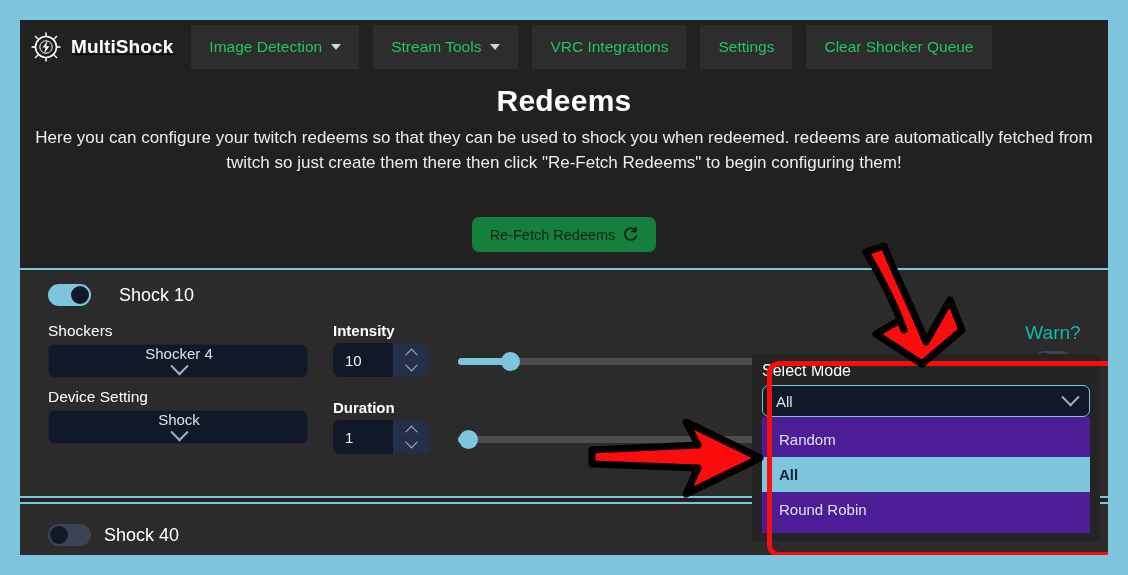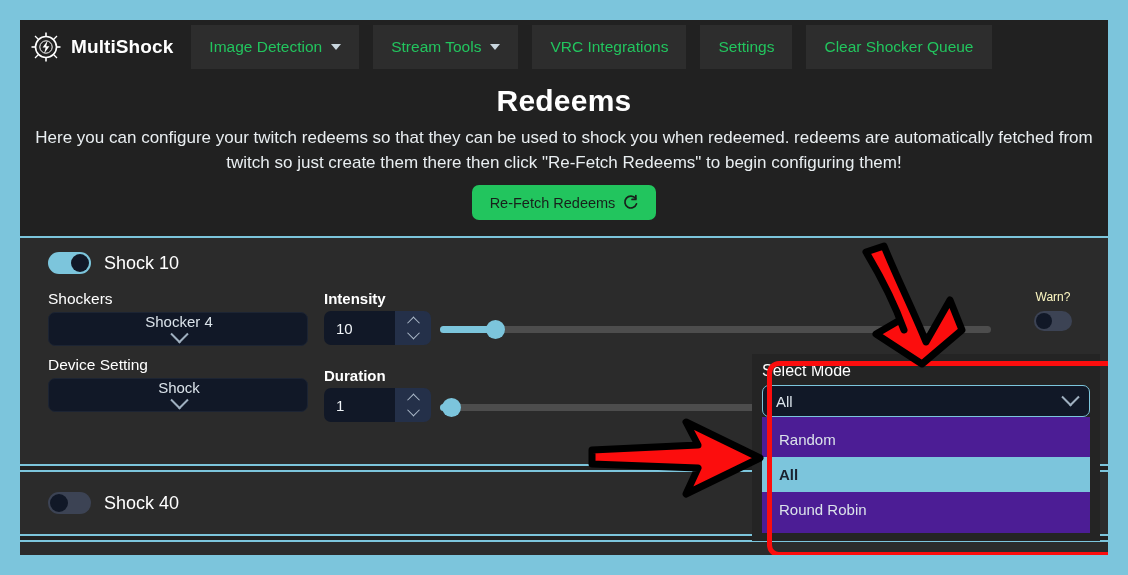--- a/index.html
+++ b/index.html
@@ -25,20 +25,21 @@
     display: flex;
     align-items: center;
     padding-left: 2px;
     position: relative;
   }
   .brand {
     display: flex; align-items: center;
     gap: 9px;
     padding: 0 18px 0 8px;
     height: 54px;
+    text-decoration: underline;
   }
   .brand-logo { width: 32px; height: 32px; display: block; }
   .brand-name {
     color: #ffffff;
     font-size: 19px;
     font-weight: bold;
     letter-spacing: .1px;
   }
   .nav-btn {
     background: #2d2d2d;
@@ -76,43 +77,44 @@
   }
   .page-desc {
     color: #e9eef1;
     font-size: 17px;
     line-height: 1.45;
     max-width: 1075px;
     margin: 0 auto;
   }
   .refetch-wrap { margin-top: 10px; }
   .refetch-btn {
-    background: #22c55e;
+    background: #15803d;
     color: #18201b;
     border: none;
     border-radius: 7px;
     font-size: 14.5px;
     font-family: "Liberation Sans", sans-serif;
     padding: 9px 17px 9px 18px;
     display: inline-flex;
     align-items: center;
     gap: 7px;
     cursor: pointer;
+    margin-top: 32px;
   }
 
   
   .panel-stack { position: relative; }
   .divider { height: 2px; background: #7cc5dc; }
   .panel {
     background: #2b2b2b;
     position: relative;
   }
   .panel-head {
     display: flex; align-items: center;
-    gap: 13px;
+    gap: 28px;
     padding: 14px 0 0 28px;
   }
   .panel-title {
     color: #ffffff;
     font-size: 18px;
   }
 
   
   .toggle {
     width: 43px; height: 22px;
@@ -131,21 +133,21 @@
     background: #111827;
   }
   .toggle.on .knob { left: 23px; }
   .toggle.small { width: 38px; height: 20px; border-radius: 10px; }
   .toggle.small .knob { width: 16px; height: 16px; }
 
   
   .panel-body {
     display: flex;
     padding: 16px 0 18px 28px;
-    gap: 7px;
+    gap: 16px;
   }
   .col-selects { width: 260px; flex: none; }
   .col-numbers { width: 100px; flex: none; margin-left: 9px; }
   .col-sliders { flex: 1; min-width: 0; margin-left: 9px; }
   .col-warn { width: 110px; flex: none; text-align: center; }
 
   .field-label {
     color: #ffffff;
     font-size: 15.5px;
     margin-bottom: 4px;
@@ -175,21 +177,21 @@
     transform: rotate(45deg) translate(-3px,-3px);
     flex: none;
   }
 
   .number-group {
     display: flex;
     height: 34px;
     border-radius: 7px;
     overflow: hidden;
     margin-bottom: 22px;
-    width: 107px;
+    width: 96px;
   }
   .number-val {
     background: #111827;
     color: #f0f4f8;
     font-size: 15px;
     display: flex; align-items: center;
     padding-left: 12px;
     flex: 1;
   }
   .spinner {
@@ -227,21 +229,21 @@
   .slider .thumb {
     position: absolute;
     top: 50%;
     width: 19px; height: 19px;
     margin-top: -9.5px;
     margin-left: -9.5px;
     border-radius: 50%;
     background: #7cc5dc;
   }
   .warn-label {
-    color: #fef9c3; font-size: 12px;
+    color: #14b8a6; font-size: 19px;
     margin-bottom: 7px; display: block;
   }
   .warn-toggle-wrap { display: flex; justify-content: center; }
 
   .panel-simple {
     background: #2b2b2b;
     display: flex; align-items: center;
     gap: 13px;
     height: 62px;
     padding-left: 28px;

